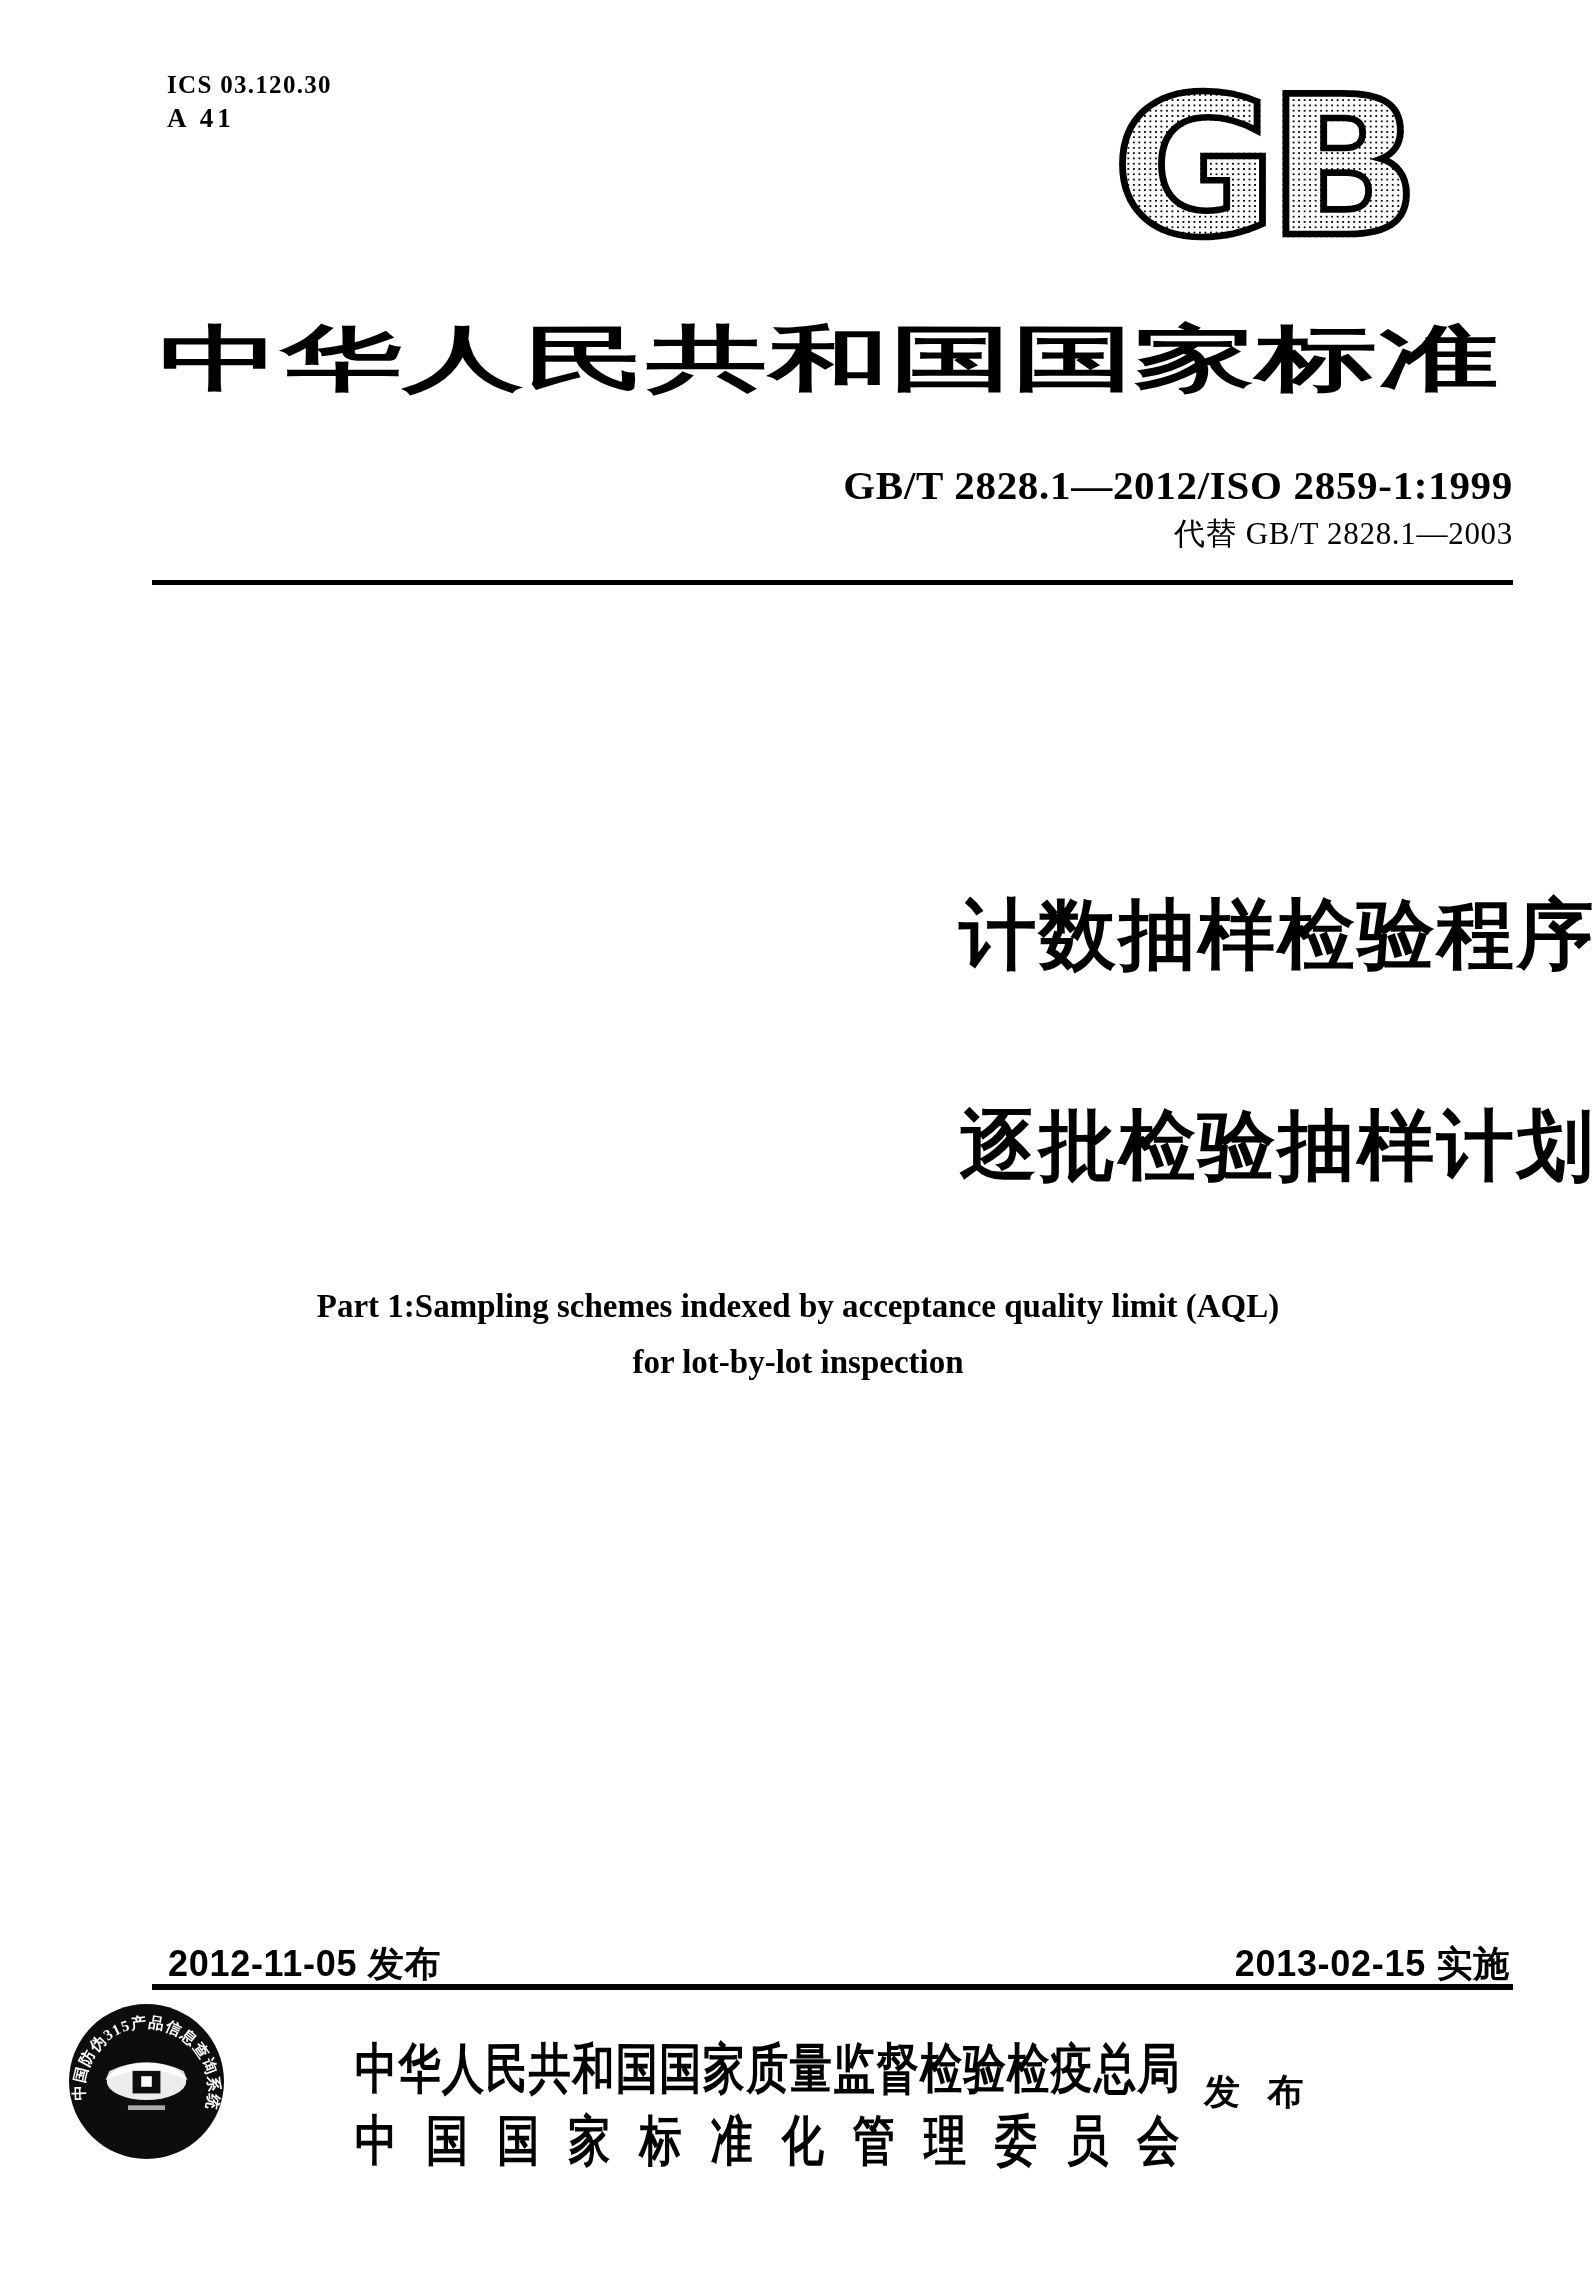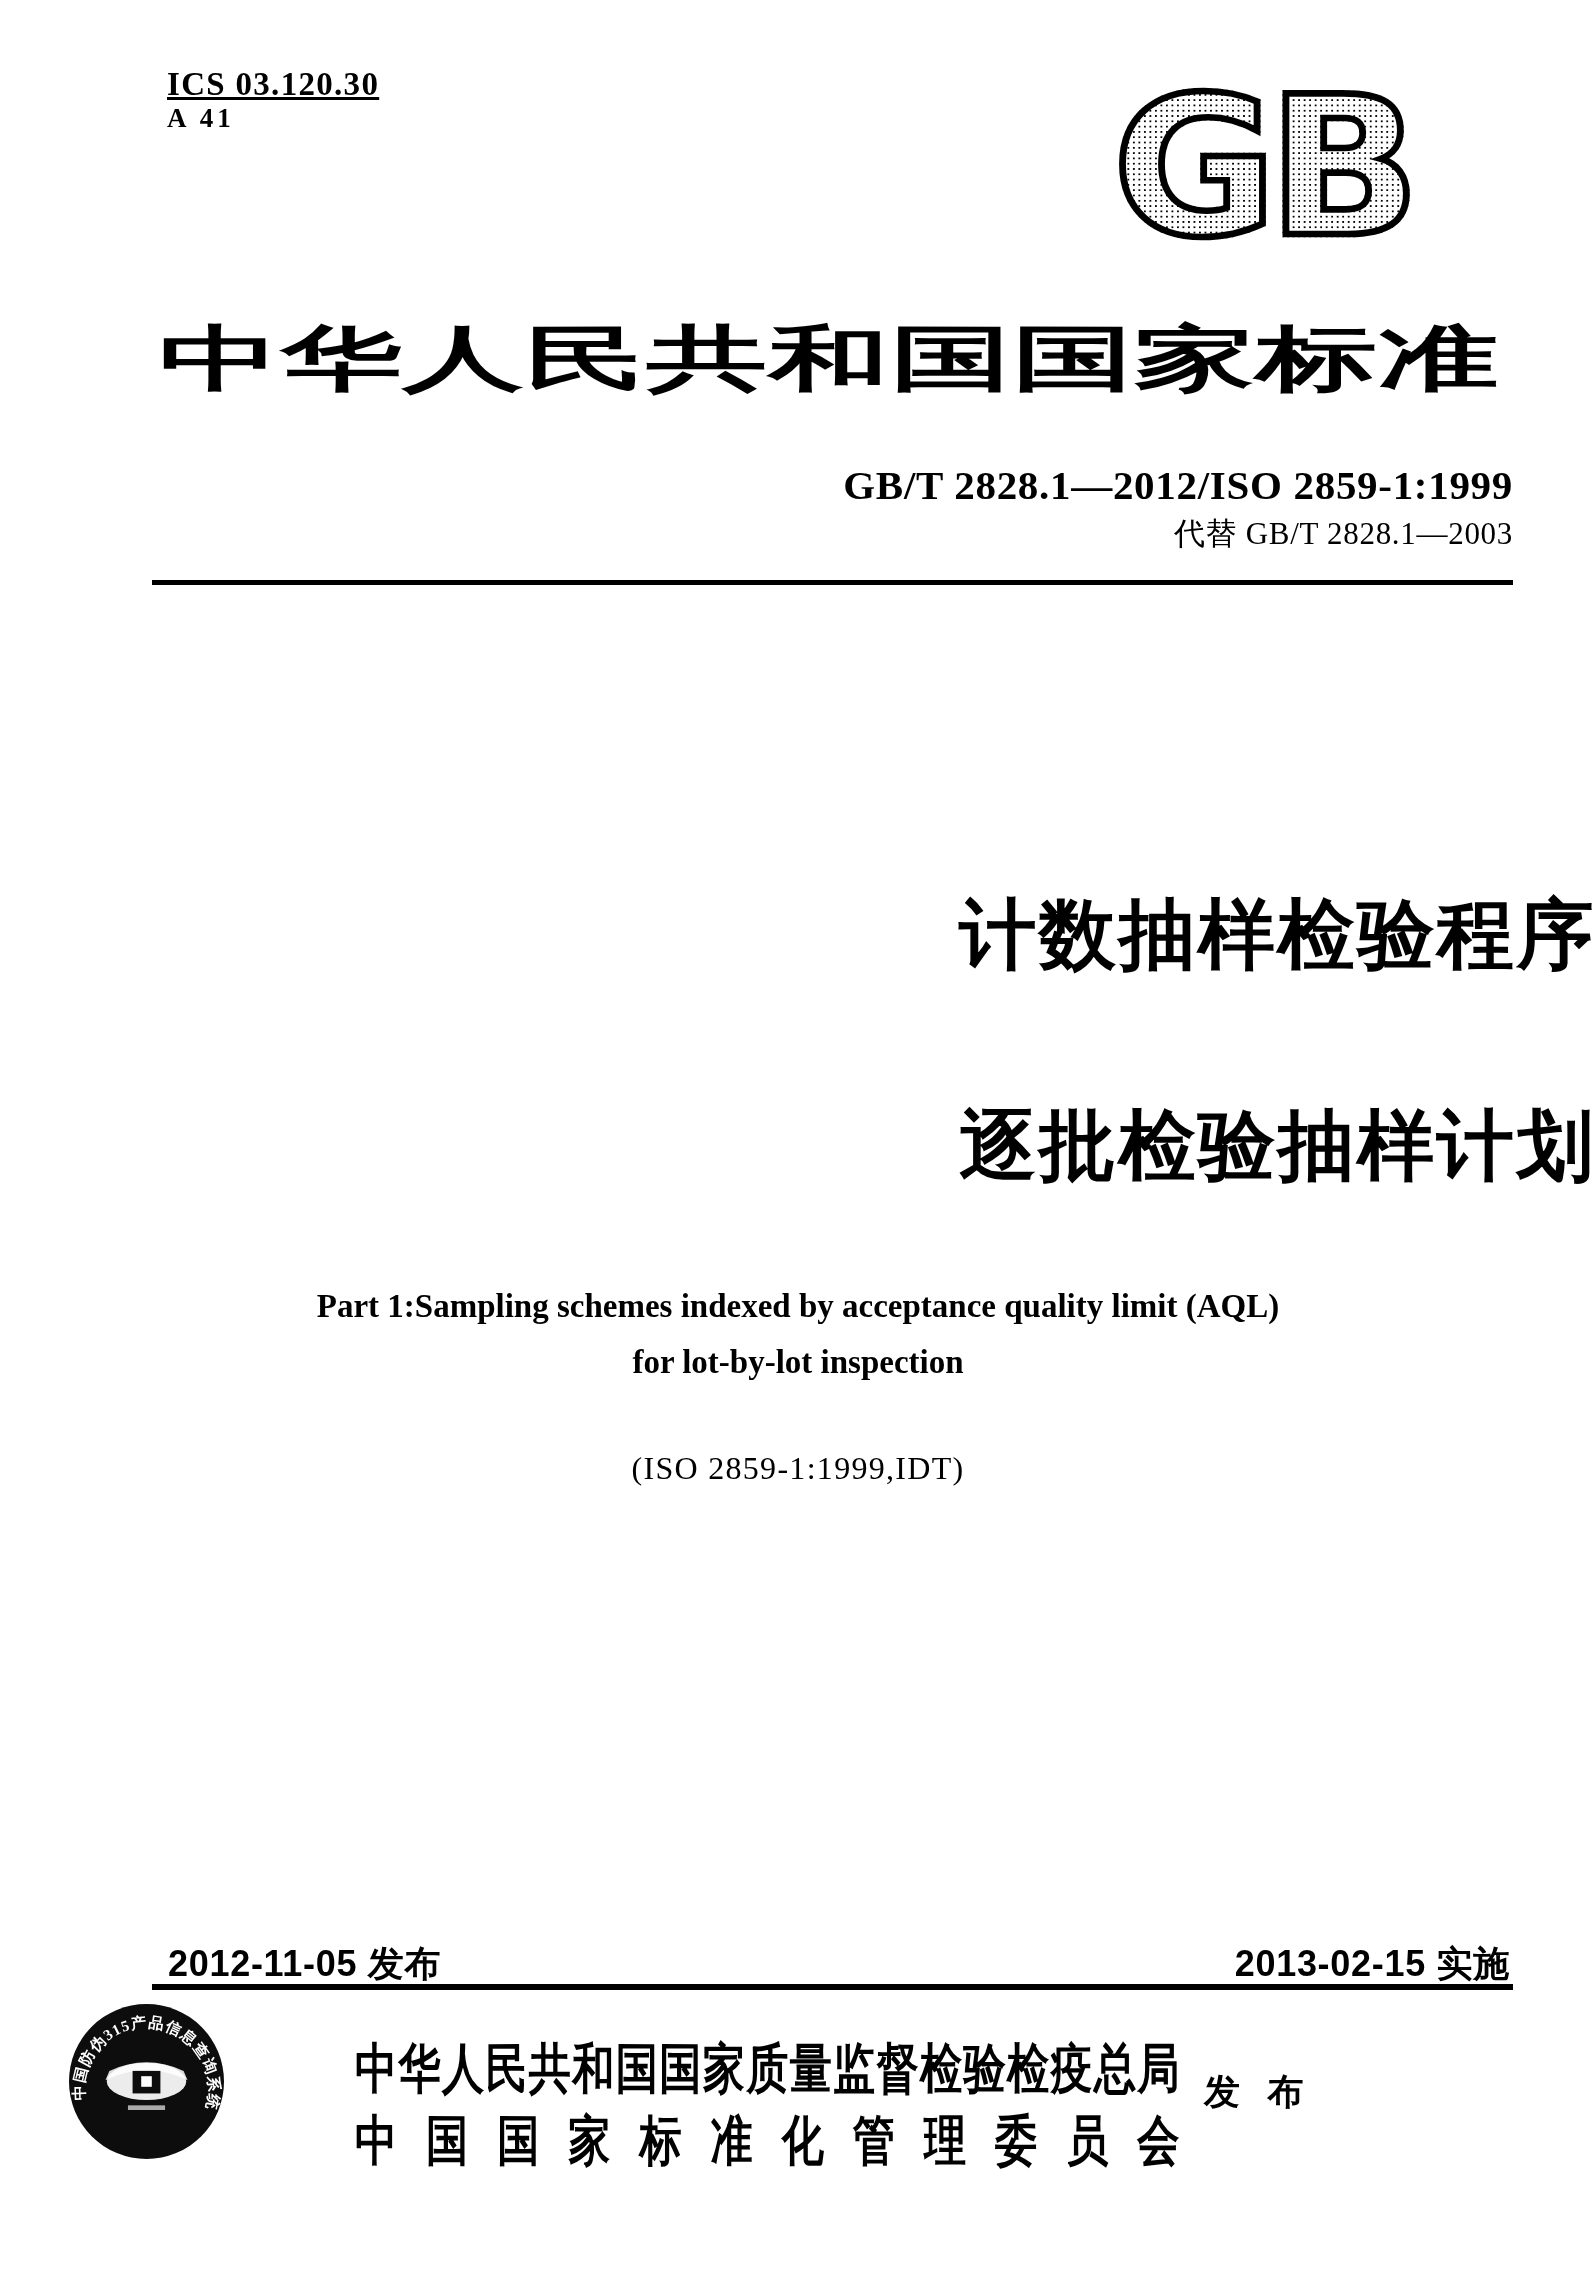--- a/index.html
+++ b/index.html
@@ -10,23 +10,22 @@
     background: #ffffff;
     color: #000;
     font-family: "Liberation Serif", serif;
     overflow: hidden;
   }
 
   
   .ics {
     position: absolute; left: 167px; top: 68px;
     font-family: "Liberation Serif", serif;
-    font-weight: bold; font-size: 33px; line-height: 33px;
+    font-weight: bold; font-size: 25px; line-height: 33px;
     letter-spacing: 1.3px;
-    text-decoration: underline;
   }
   .cls {
     position: absolute; left: 167px; top: 102px;
     font-family: "Liberation Serif", serif;
     font-weight: bold; font-size: 27px; line-height: 33px;
     letter-spacing: 4px;
   }
 
   
   .gb-logo {
@@ -154,21 +153,20 @@
   <div class="replaces">代替 GB/T 2828.1—2003</div>
 
   <div class="rule rule-1"></div>
 
   <div class="cn-line cn-1">计数抽样检验程序</div>
   <div class="cn-line cn-3">逐批检验抽样计划</div>
 
   <div class="en-line en-2">Part 1:Sampling schemes indexed by acceptance quality limit (AQL)</div>
   <div class="en-line en-3">for lot-by-lot inspection</div>
 
-  <div class="iso-note">(ISO 2859-1:1999,IDT)</div>
 
   <div class="date date-issue">2012-11-05 发布</div>
   <div class="date date-impl">2013-02-15 实施</div>
 
   <div class="rule rule-2"></div>
 
   <svg class="seal" viewBox="0 0 240 240" aria-hidden="true">
     <circle cx="120" cy="120" r="117" fill="#0d0d0d"></circle>
     <defs>
       <path id="sealArc" d="M 28 152 A 94 94 0 1 1 212 152" fill="none"></path>

